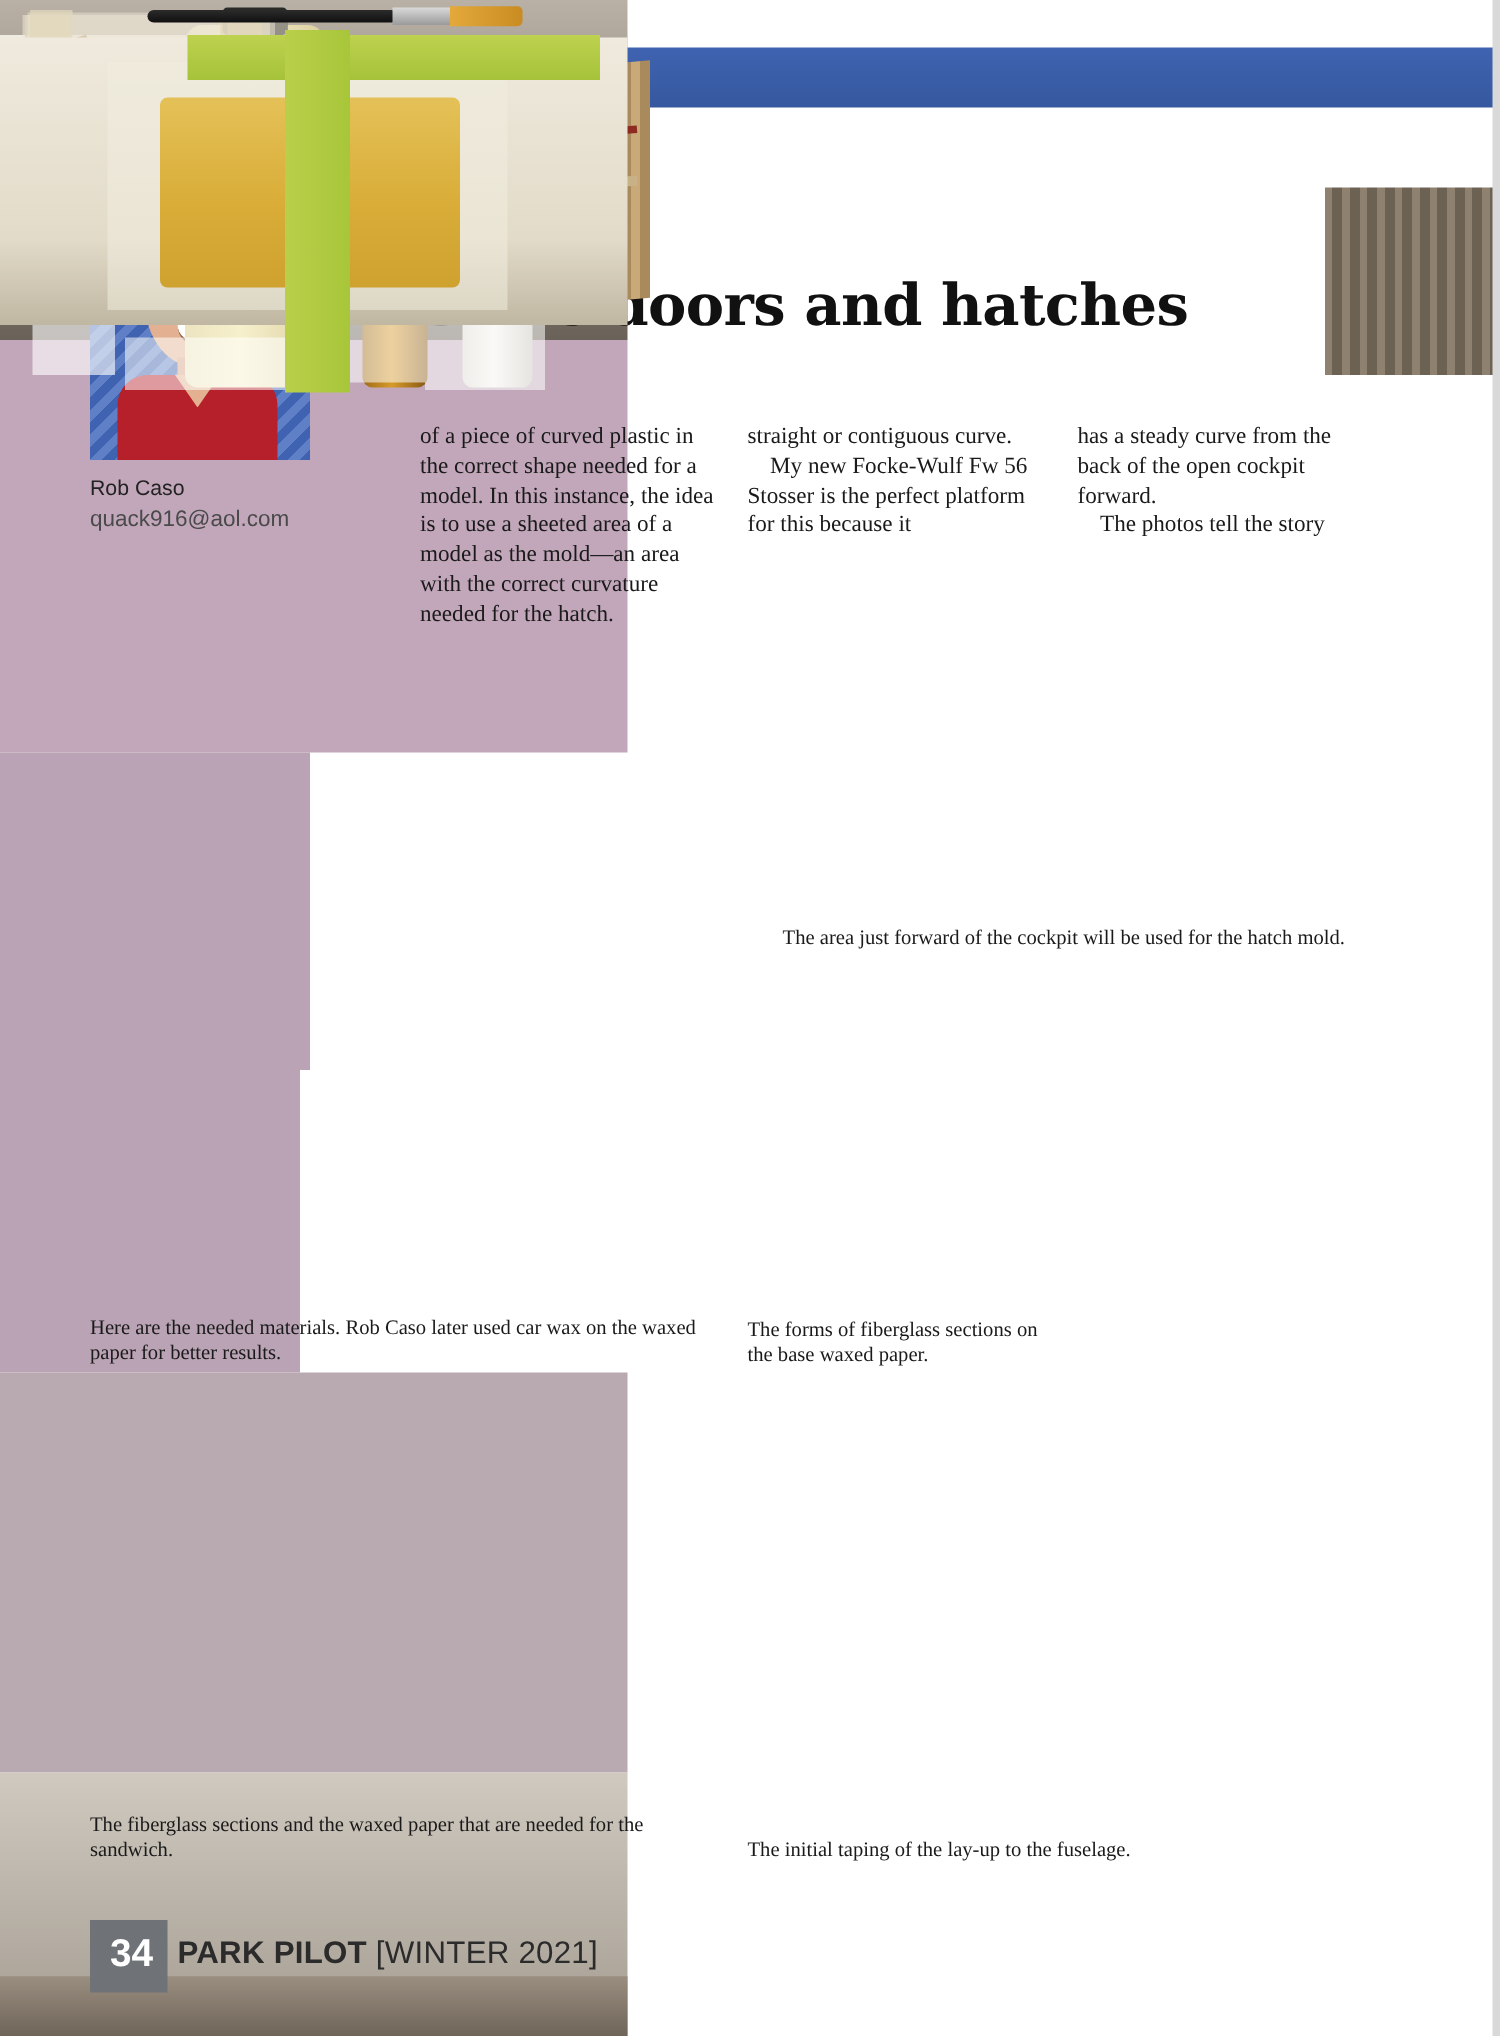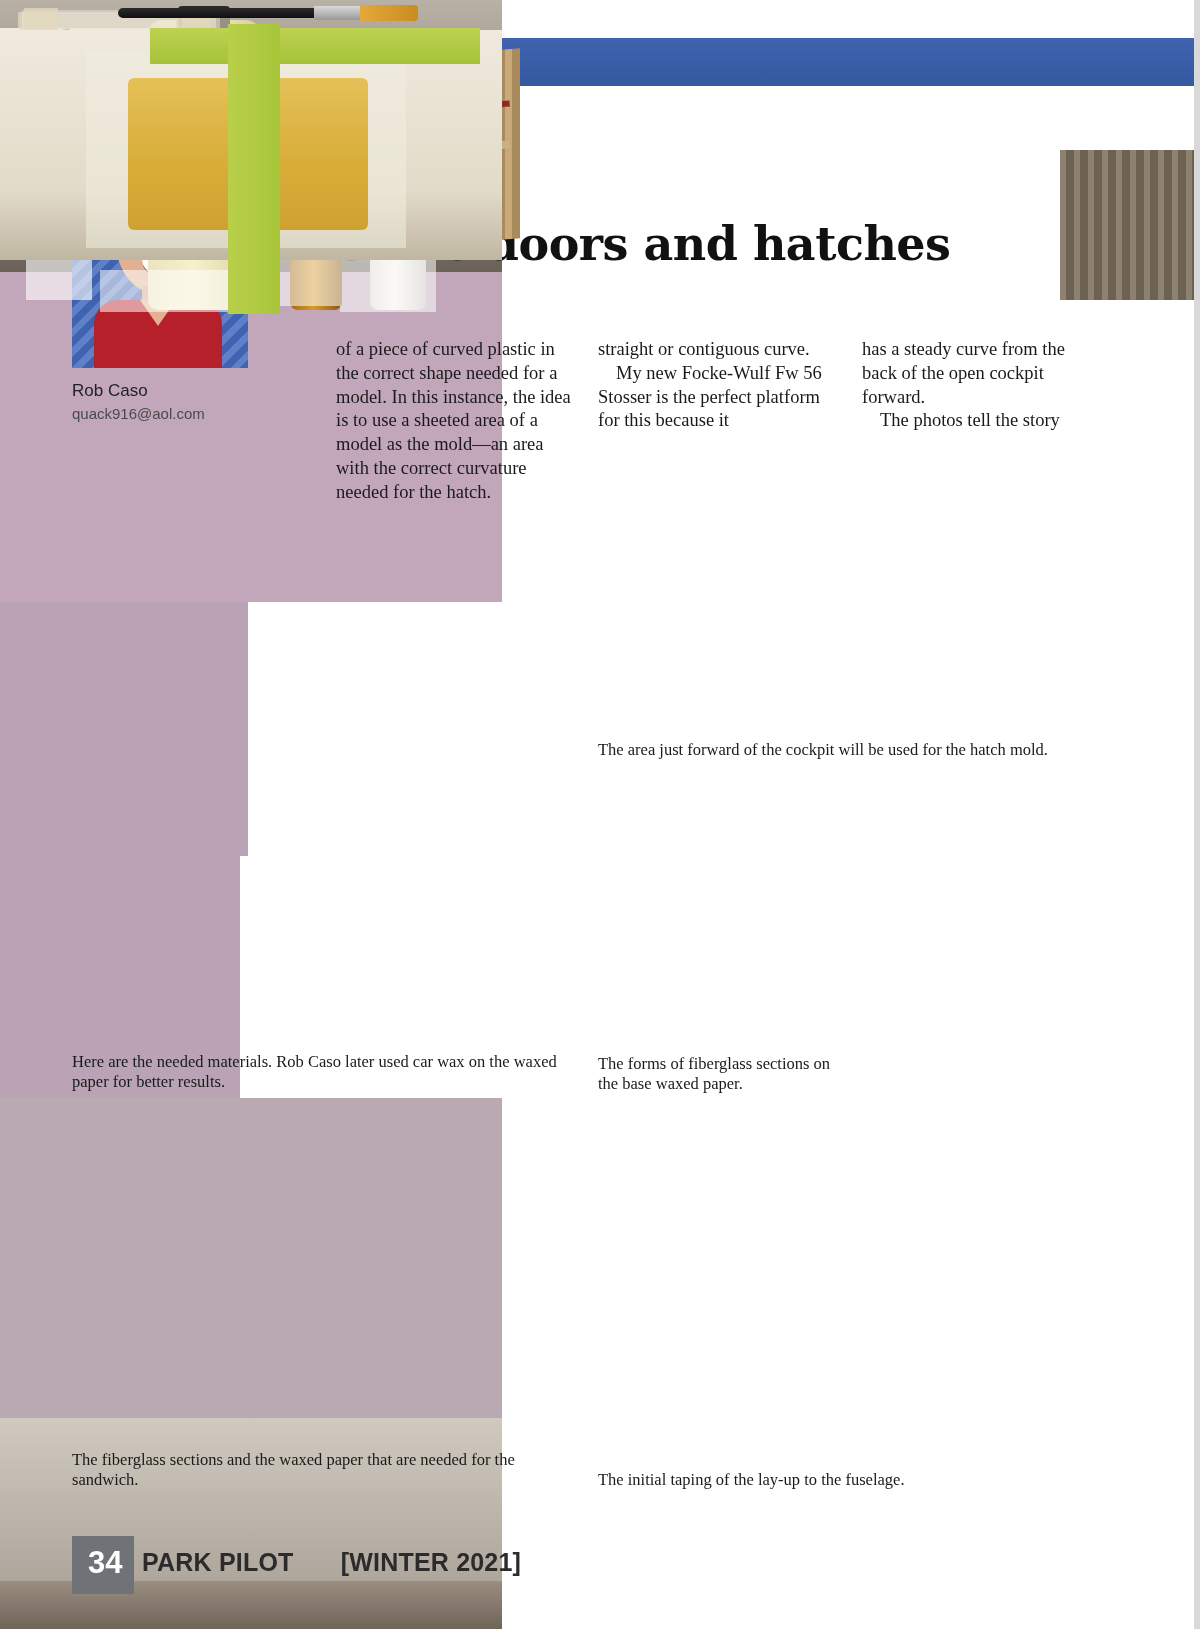--- a/index.html
+++ b/index.html
@@ -116,21 +116,21 @@
     position: absolute;
     left: 72px; top: 381px;
     font-family: "Liberation Sans", sans-serif;
     font-size: 17px;
     color: #222222;
   }
   .author-email {
     position: absolute;
     left: 72px; top: 405px;
     font-family: "Liberation Sans", sans-serif;
-    font-size: 15px;
+    font-size: 18px;
     color: #4a4a4a;
   }
 
   
   .headline {
     position: absolute;
     left: 336px; top: 217px;
     width: 780px;
     font-family: "DejaVu Serif", serif;
     font-weight: bold;
@@ -392,21 +392,21 @@
   }
   .footer-text {
     position: absolute;
     left: 142px; top: 1548px;
     font-family: "Liberation Sans", sans-serif;
     font-size: 25px;
     color: #2b2b2b;
     letter-spacing: 0.2px;
   }
   .footer-text .b { font-weight: bold; }
-  .footer-text .l { font-weight: bold; margin-left: 40px; }
+  .footer-text .l { font-weight: normal; }
   .edge-right {
     position: absolute;
     right: 0; top: 0; width: 6px; height: 1629px;
     background: #d9d9d9;
   }
 </style>
 </head>
 <body>
 
 <div class="page">
@@ -453,21 +453,21 @@
   </div>
 
   <div class="photo" id="photoA">
     <div class="fuse"></div>
     <div class="ribarea"></div>
     <div class="hoop"></div>
     <div class="spar"></div>
     <div class="longeron"></div>
     <div class="bottom"></div>
   </div>
-  <div class="cap" style="left:598px; top:740px; width:506px;">The area just forward of the cockpit will be used for the hatch mold.</div>
+  <div class="cap" style="left:598px; top:740px; width:506px;text-align:center;">The area just forward of the cockpit will be used for the hatch mold.</div>
 
   <div class="photo" id="photoB">
     <div class="brush"></div>
     <div class="swatch" style="left:18px; top:108px; width:62px; height:62px;"></div>
     <div class="swatch" style="left:8px; top:186px; width:62px; height:58px;"></div>
     <div class="swatch" style="left:26px; top:248px; width:66px; height:52px;"></div>
     <div class="bottle"></div>
     <div class="cap2"></div>
     <div class="lbl"></div>
     <div class="num13">13</div>

